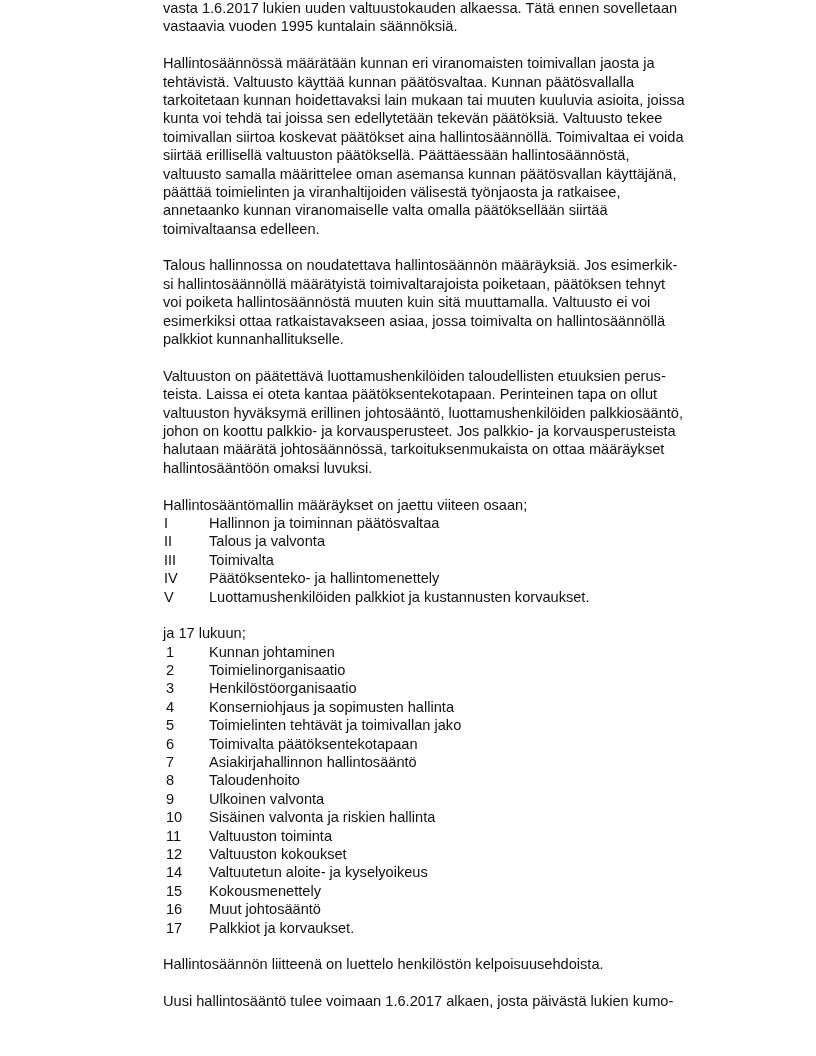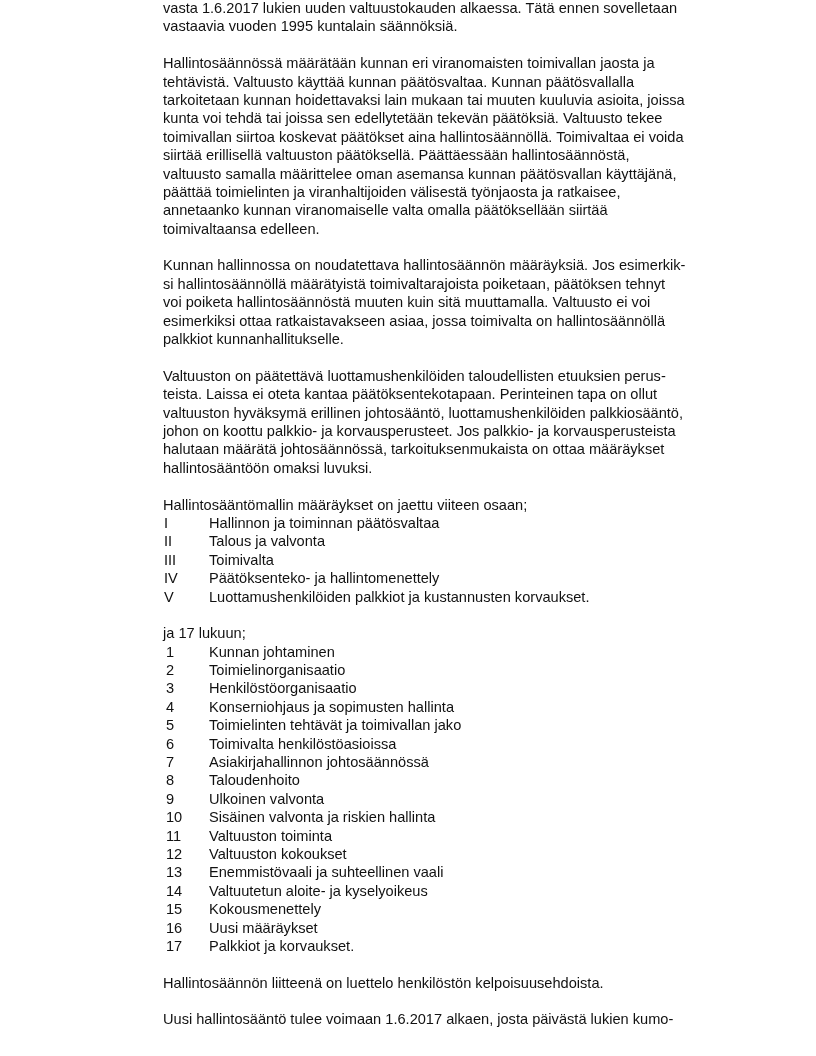--- a/index.html
+++ b/index.html
@@ -34,21 +34,21 @@
     <div class="line">toimivallan siirtoa koskevat päätökset aina hallintosäännöllä. Toimivaltaa ei voida</div>
     <div class="line">siirtää erillisellä valtuuston päätöksellä. Päättäessään hallintosäännöstä,</div>
     <div class="line">valtuusto samalla määrittelee oman asemansa kunnan päätösvallan käyttäjänä,</div>
     <div class="line">päättää toimielinten ja viranhaltijoiden välisestä työnjaosta ja ratkaisee,</div>
     <div class="line">annetaanko kunnan viranomaiselle valta omalla päätöksellään siirtää</div>
     <div class="line">toimivaltaansa edelleen.</div>
   </div>
   <div class="gap"></div>
 
   <div>
-    <div class="line">Kunnan hallinnossa on noudatettava hallintosäännön määräyksiä. Jos esimerkik-</div>
+    <div class="line">Talous hallinnossa on noudatettava hallintosäännön määräyksiä. Jos esimerkik-</div>
     <div class="line">si hallintosäännöllä määrätyistä toimivaltarajoista poiketaan, päätöksen tehnyt</div>
     <div class="line">voi poiketa hallintosäännöstä muuten kuin sitä muuttamalla. Valtuusto ei voi</div>
     <div class="line">esimerkiksi ottaa ratkaistavakseen asiaa, jossa toimivalta on hallintosäännöllä</div>
     <div class="line">palkkiot kunnanhallitukselle.</div>
   </div>
   <div class="gap"></div>
 
   <div>
     <div class="line">Valtuuston on päätettävä luottamushenkilöiden taloudellisten etuuksien perus-</div>
     <div class="line">teista. Laissa ei oteta kantaa päätöksentekotapaan. Perinteinen tapa on ollut</div>
@@ -101,25 +101,25 @@
     <div class="row">
         <span class="num">4</span>
         <span>Konserniohjaus ja sopimusten hallinta</span>
       </div>
     <div class="row">
         <span class="num">5</span>
         <span>Toimielinten tehtävät ja toimivallan jako</span>
       </div>
     <div class="row">
         <span class="num">6</span>
-        <span>Toimivalta henkilöstöasioissa</span>
+        <span>Toimivalta päätöksentekotapaan</span>
       </div>
     <div class="row">
         <span class="num">7</span>
-        <span>Asiakirjahallinnon johtosäännössä</span>
+        <span>Asiakirjahallinnon hallintosääntö</span>
       </div>
     <div class="row">
         <span class="num">8</span>
         <span>Taloudenhoito</span>
       </div>
     <div class="row">
         <span class="num">9</span>
         <span>Ulkoinen valvonta</span>
       </div>
     <div class="row">
@@ -128,34 +128,30 @@
       </div>
     <div class="row">
         <span class="num">11</span>
         <span>Valtuuston toiminta</span>
       </div>
     <div class="row">
         <span class="num">12</span>
         <span>Valtuuston kokoukset</span>
       </div>
     <div class="row">
-        <span class="num">13</span>
-        <span>Enemmistövaali ja suhteellinen vaali</span>
-      </div>
-    <div class="row">
         <span class="num">14</span>
         <span>Valtuutetun aloite- ja kyselyoikeus</span>
       </div>
     <div class="row">
         <span class="num">15</span>
         <span>Kokousmenettely</span>
       </div>
     <div class="row">
         <span class="num">16</span>
-        <span>Uusi määräykset</span>
+        <span>Muut johtosääntö</span>
       </div>
     <div class="row">
         <span class="num">17</span>
         <span>Palkkiot ja korvaukset.</span>
       </div>
   </div>
   <div class="gap"></div>
 
   <div class="line">Hallintosäännön liitteenä on luettelo henkilöstön kelpoisuusehdoista.</div>
   <div class="gap"></div>

